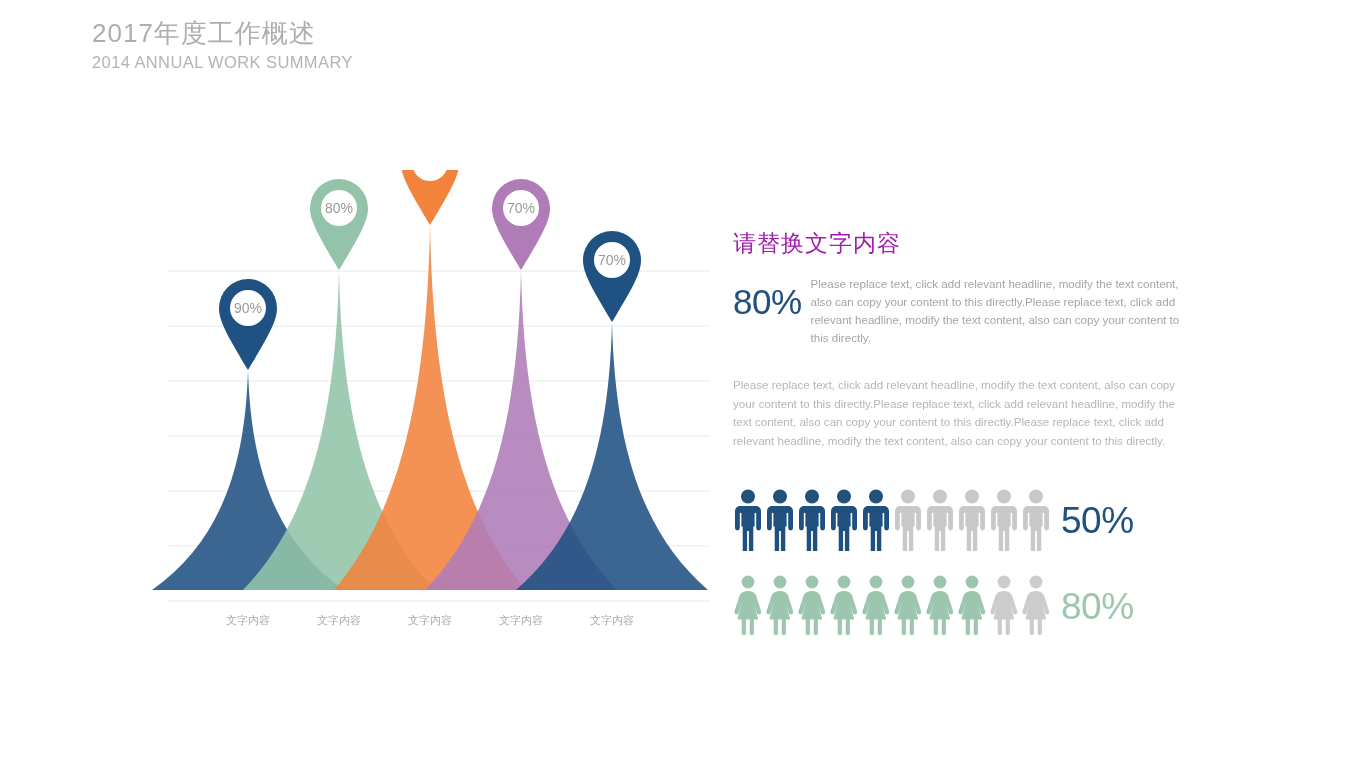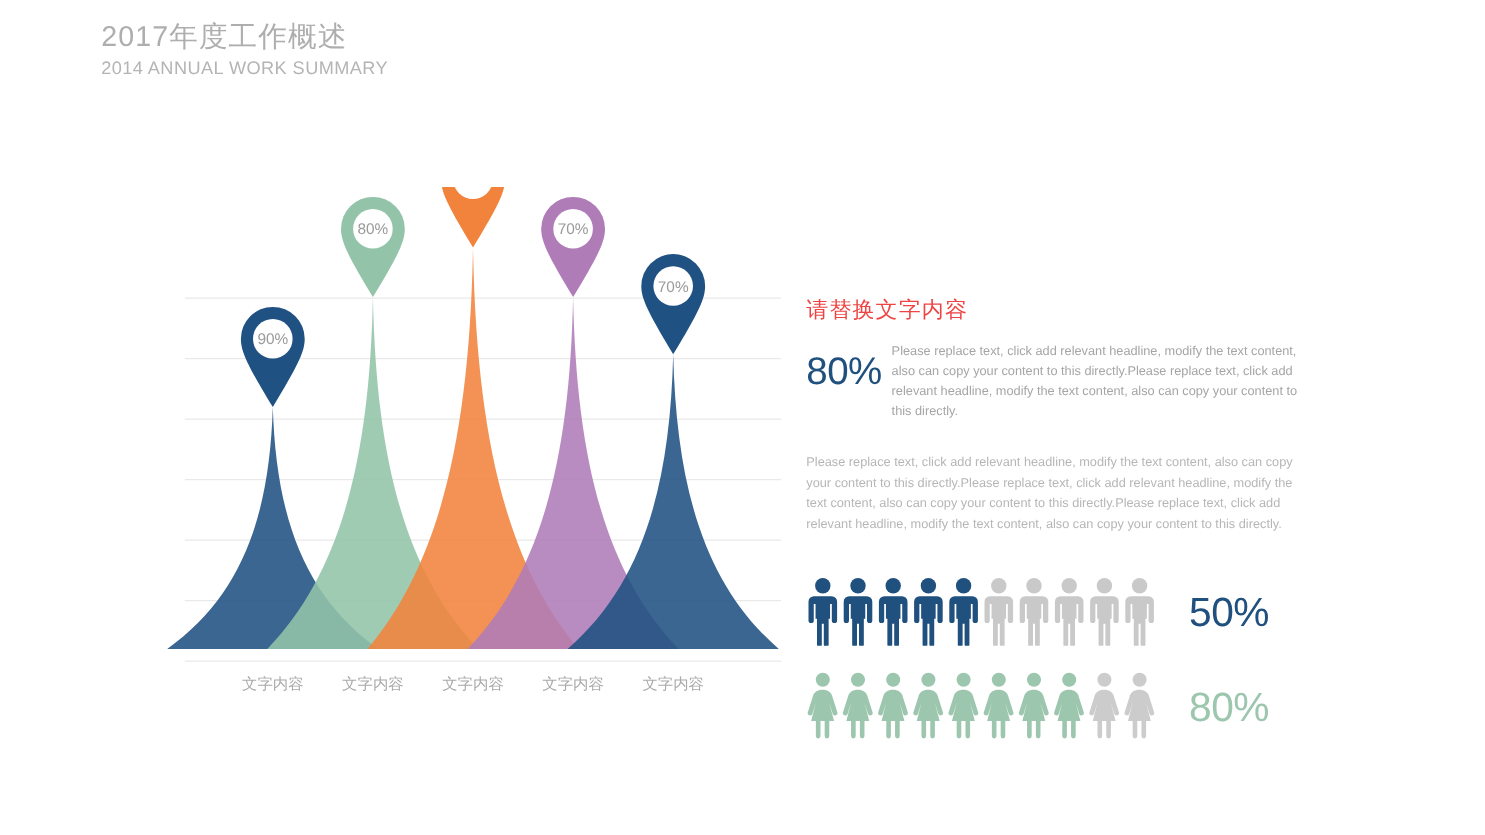--- a/index.html
+++ b/index.html
@@ -39,40 +39,39 @@
     position: absolute;
     left: 150px;
     top: 170px;
     width: 580px;
     height: 470px;
   }
   #chart-svg { display: block; }
 
   .axis-label {
     position: absolute;
-    font-size: 14px;
+    font-size: 11px;
     color: #a9a9a9;
     transform: translateX(-50%);
     white-space: nowrap;
     text-align: center;
   }
 
   
   #right-panel {
     position: absolute;
     left: 733px;
     top: 228px;
     width: 470px;
   }
   #right-heading {
-    font-size: 20px;
-    color: #ef4444;
+    font-size: 23px;
+    color: #a21caf;
     letter-spacing: 1px;
     margin-bottom: 16px;
-    margin-top: 40px;
   }
   #kpi-row { display: flex; align-items: flex-start; }
   #kpi-value {
     font-size: 35px;
     color: #20507e;
     line-height: 1;
     margin-top: 9px;
     margin-right: 9px;
     letter-spacing: -0.5px;
     white-space: nowrap;
@@ -96,21 +95,21 @@
   .picto-row {
     display: flex;
     align-items: center;
     height: 86px;
   }
   .picto-icons { display: flex; align-items: flex-end; }
   .picto-icons svg { display: block; margin-right: 2px; }
   .picto-pct {
     font-size: 37px;
     line-height: 1;
-    margin-left: 28px;
+    margin-left: 8px;
     letter-spacing: -0.5px;
     white-space: nowrap;
   }
   #picto-pct-male   { color: #20507e; }
   #picto-pct-female { color: #9dc6ae; }
 </style>
 </head>
 <body>
 
 <div id="header">

